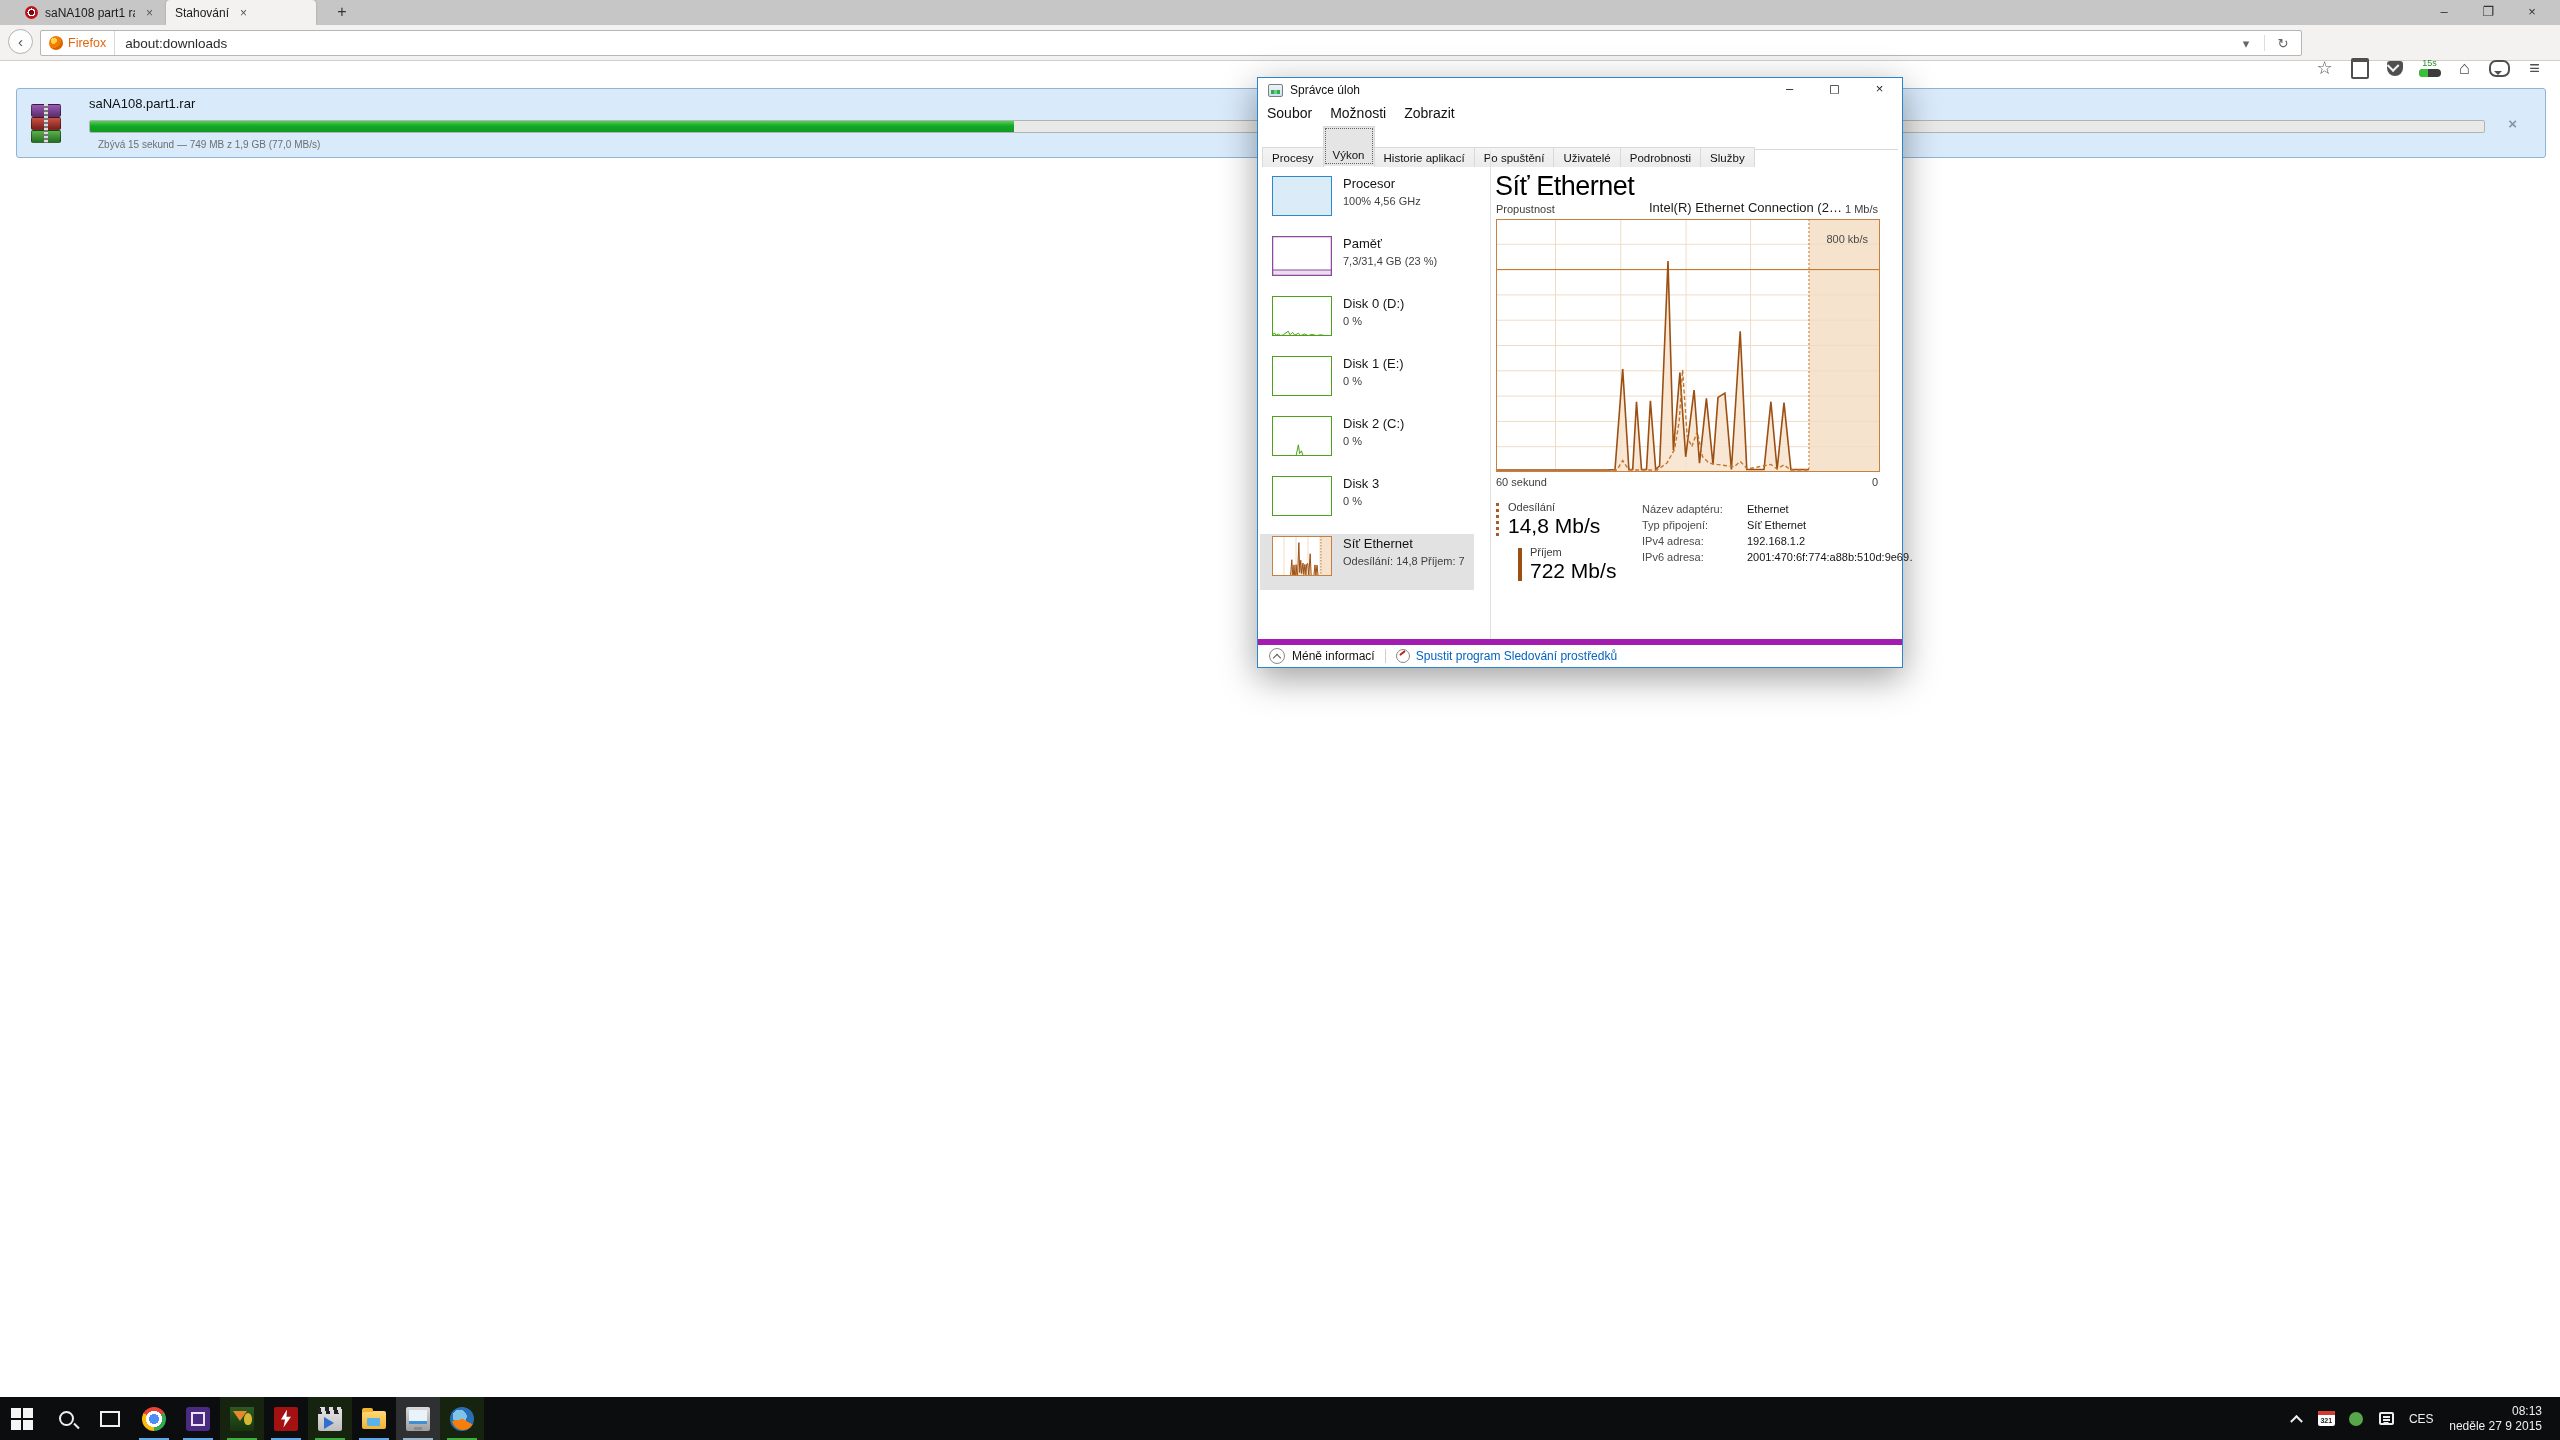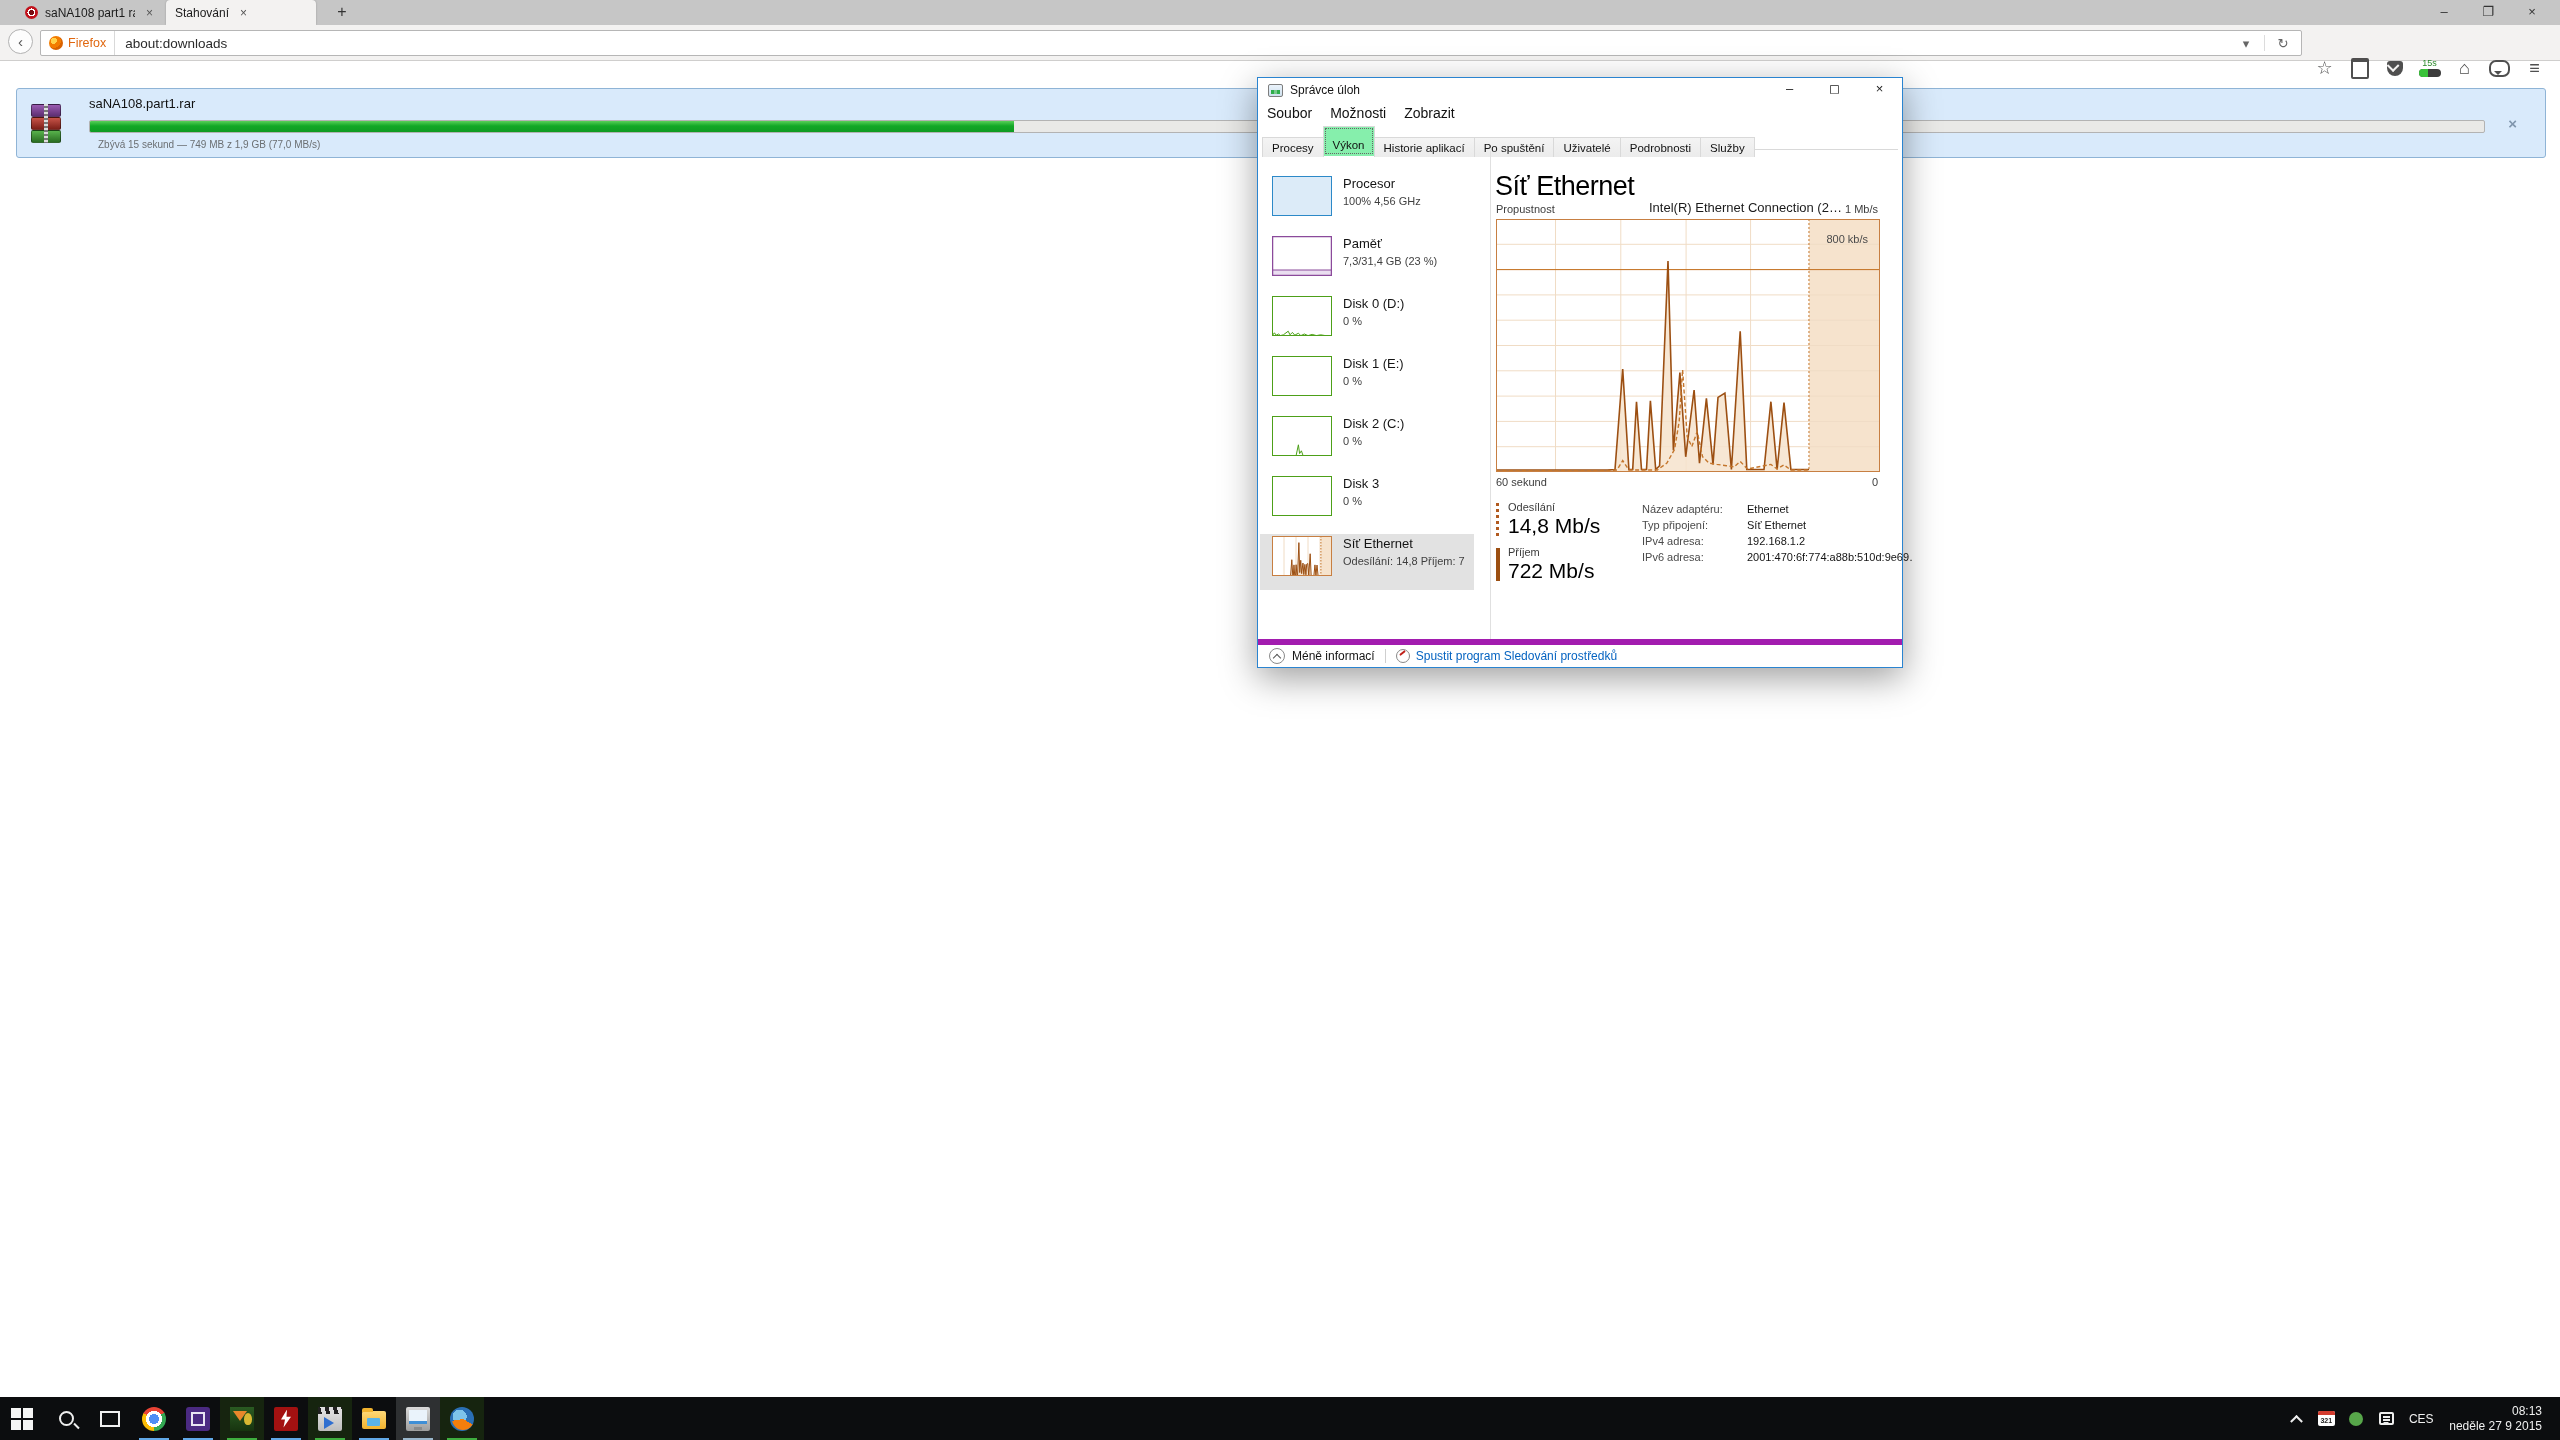--- a/index.html
+++ b/index.html
@@ -77,22 +77,22 @@
         background:linear-gradient(90deg,#2fae4b 0 3px,#77c98c 3px 6px,#2fae4b 6px); }
   #tm-title { font-size:12px; color:#111; }
   #tm-ctrl { position:absolute; right:0; top:0; display:flex; }
   #tm-ctrl span { width:45px; height:24px; text-align:center; line-height:22px; font-size:13px; color:#222; }
   #tm-menubar { position:absolute; left:0; top:24px; right:0; height:22px; display:flex; gap:0; align-items:center; }
   #tm-menubar span { font-size:14px; color:#111; padding:0 9px; }
   #tm-tabs { position:absolute; left:4px; top:48px; right:4px; height:24px; border-bottom:1px solid #d9d9d9; }
   .tmtab { display:inline-block; font-size:11.5px; color:#111; padding:4px 9px 3px;
            border:1px solid #d9d9d9; border-bottom:none; background:linear-gradient(#f4f4f4,#ebebeb);
            margin-right:-1px; position:relative; top:3px; }
-  .tmtab.sel { background:#86efac; outline:1px dotted #666; outline-offset:-3px; top:0;
-           padding-top:12px; padding-bottom:5px; z-index:2; }
+  .tmtab.sel { background:#e5e5e5; outline:1px dotted #666; outline-offset:-3px; top:0;
+           padding-top:22px; padding-bottom:5px; z-index:2; }
 
   
   #tm-side { position:absolute; left:0; top:73px; width:233px; bottom:28px; }
   #tm-side .vr { position:absolute; right:0; top:0; bottom:0; width:1px; background:#e0e0e0; }
   .sitem { position:absolute; left:2px; width:214px; height:56px; }
   .sitem.sel { background:#e2e2e2; }
   .sthumb { position:absolute; left:12px; top:2px; width:60px; height:40px; background:#fff; }
   .sthumb svg { display:block; width:100%; height:100%; }
   .sname { position:absolute; left:83px; top:2px; font-size:13px; color:#141414; white-space:nowrap; }
   .sdet  { position:absolute; left:83px; top:21px; font-size:11px; color:#3f3f3f; white-space:nowrap;
@@ -111,21 +111,21 @@
   #nm-xl { position:absolute; left:1px;  top:325px; font-size:11px; color:#3c3c3c; }
   #nm-xr { position:absolute; right:16px; top:325px; font-size:11px; color:#3c3c3c; }
 
   .statblk { position:absolute; left:1px; }
   .statblk .mark { position:absolute; left:0; top:2px; bottom:2px; width:0; }
   .mark.dot { border-left:3px dotted #b15a1f; }
   .mark.sol { border-left:4px solid #9c4f12; }
   .statblk .lbl { margin-left:12px; font-size:11px; color:#3c3c3c; }
   .statblk .val { margin-left:12px; font-size:21px; font-weight:300; color:#000; margin-top:1px; }
   #stat-send { top:350px; }
-  #stat-recv { top:395px; }
+  #stat-recv { top:395px;margin-left:22px; }
   #nm-details { position:absolute; left:147px; top:352px; }
   .drow { display:flex; margin-bottom:4px; }
   .drow .dl { width:105px; font-size:11px; color:#4a4a4a; }
   .drow .dv { font-size:11px; color:#141414; white-space:nowrap; max-width:165px; overflow:hidden; }
 
   #tm-footer { position:absolute; left:0; right:0; bottom:0; height:28px; border-top:6px solid #a21caf;
                display:flex; align-items:center; }
   #less-circ { width:16px; height:16px; border-radius:50%; border:1px solid #8a8a8a; margin:0 7px 0 11px;
                position:relative; }
   #less-circ::after { content:""; position:absolute; left:4px; top:6px; width:5px; height:5px;

